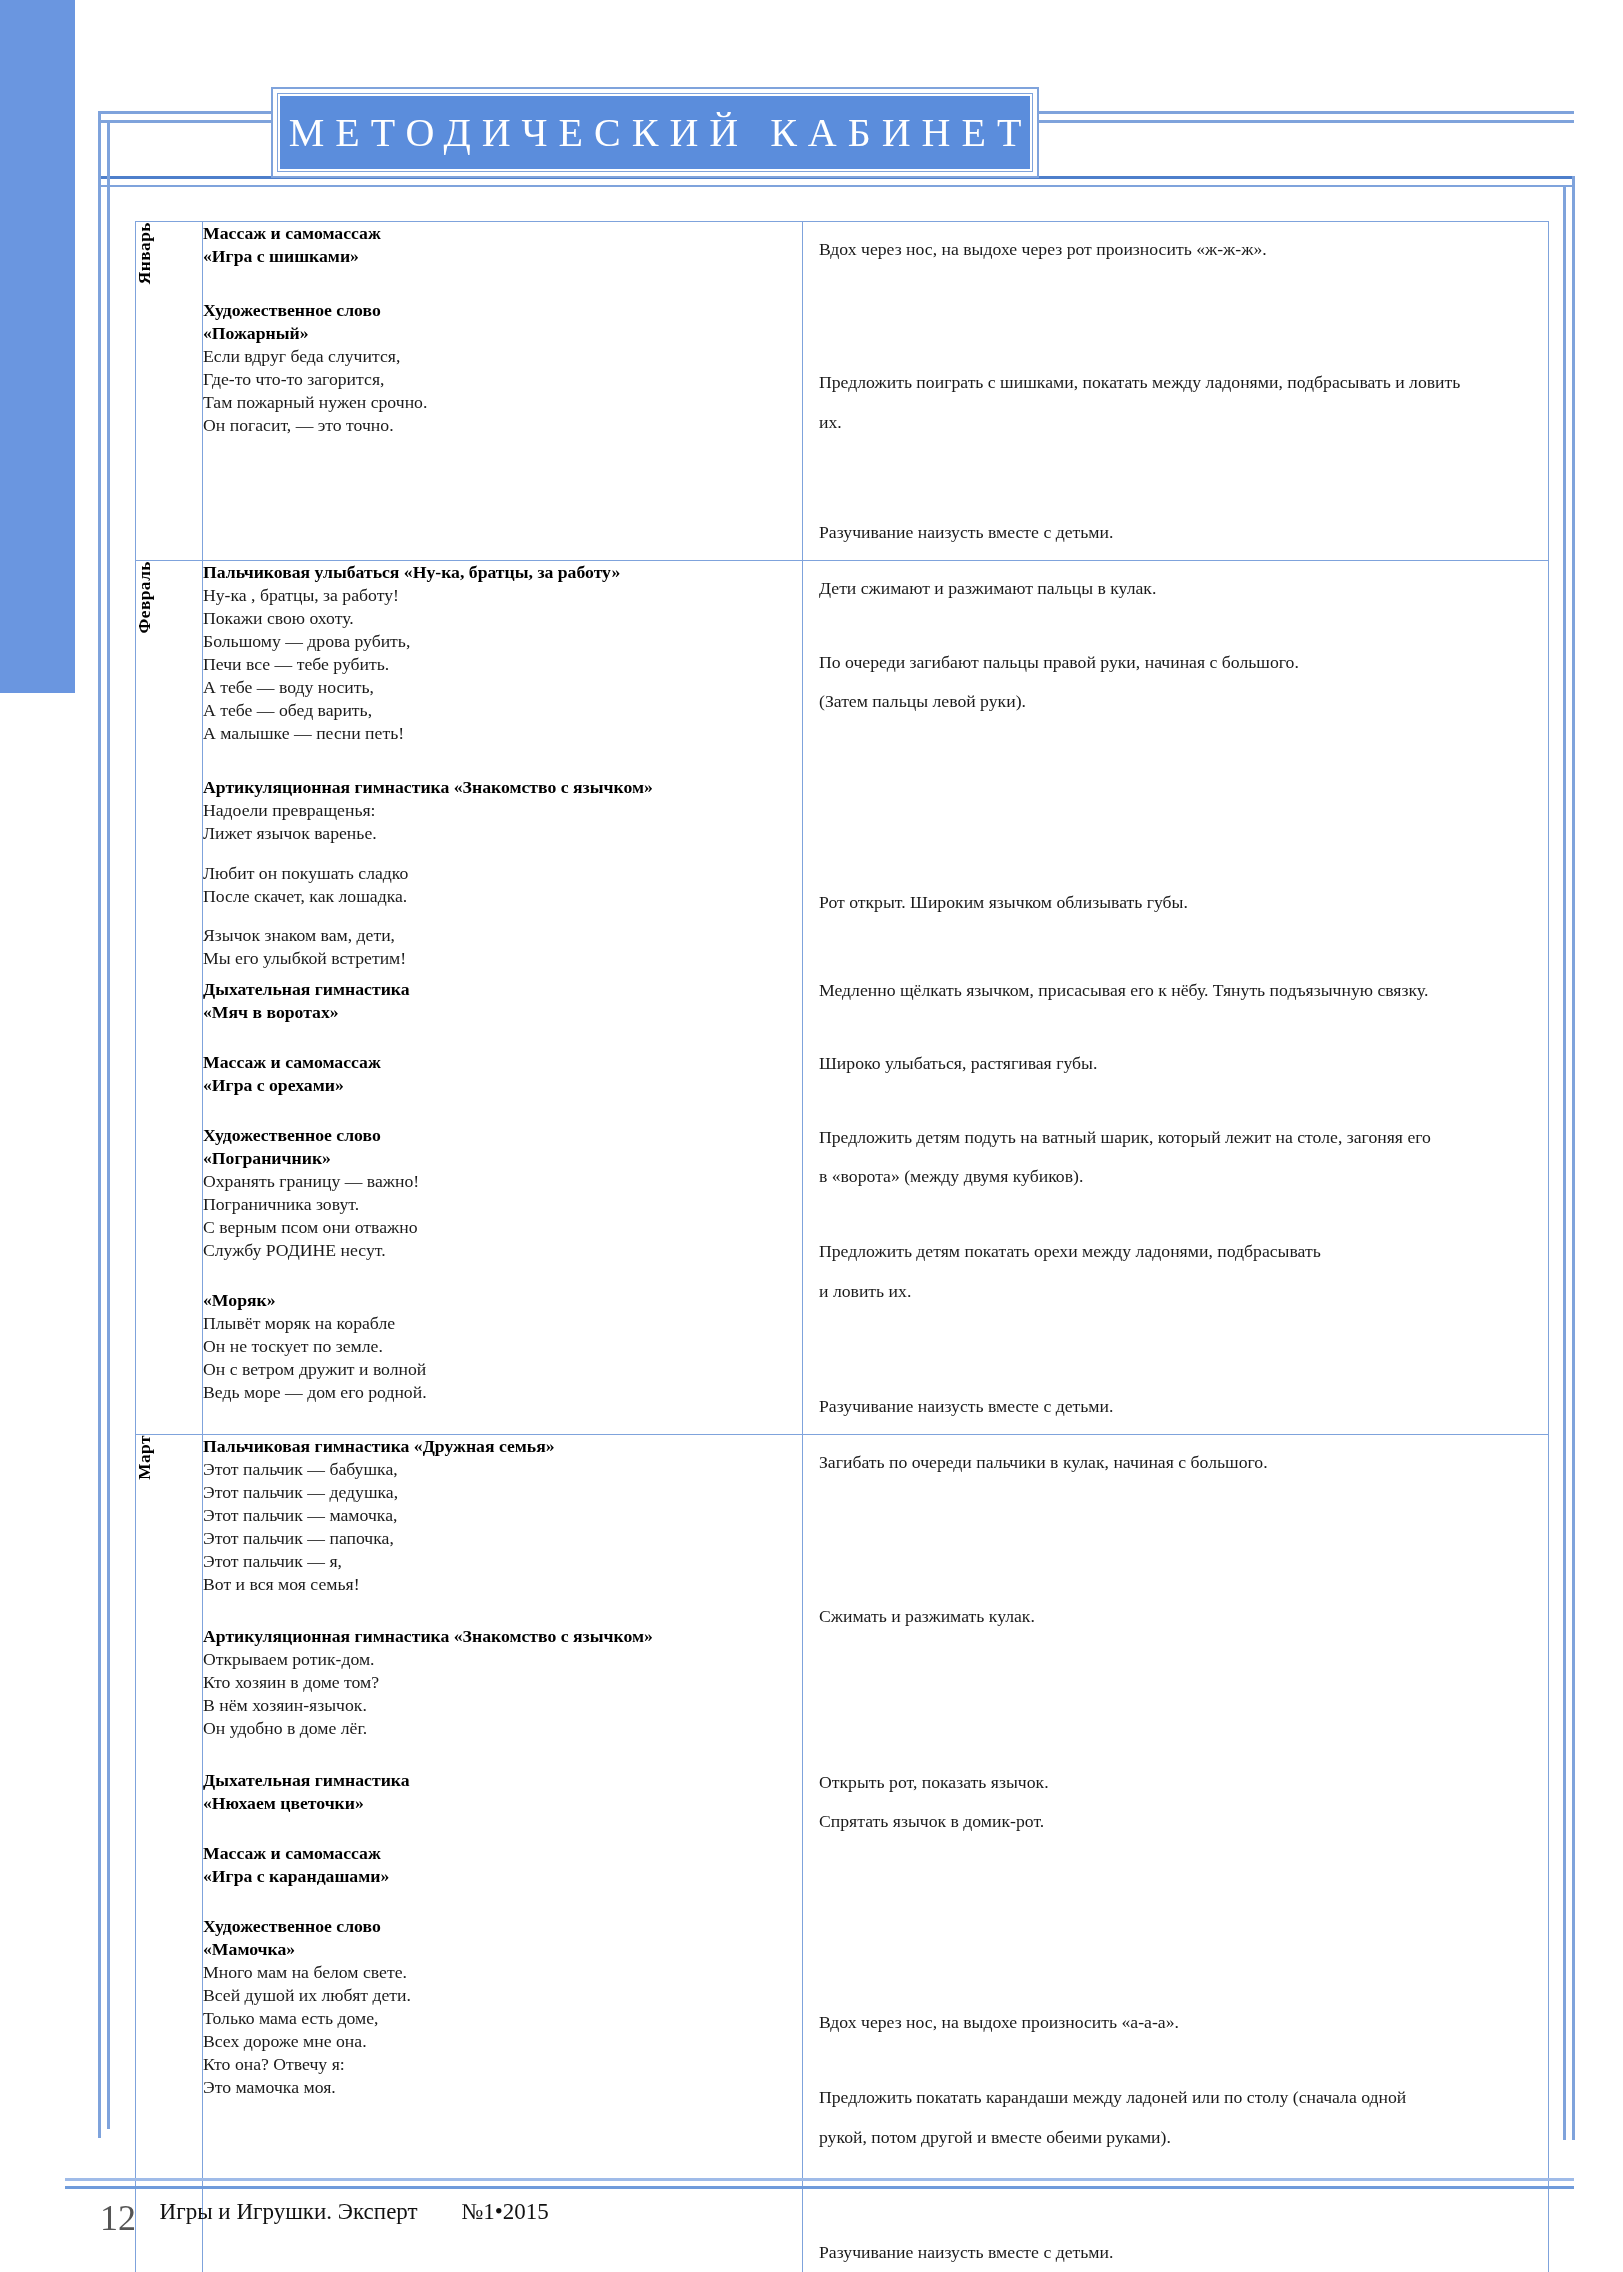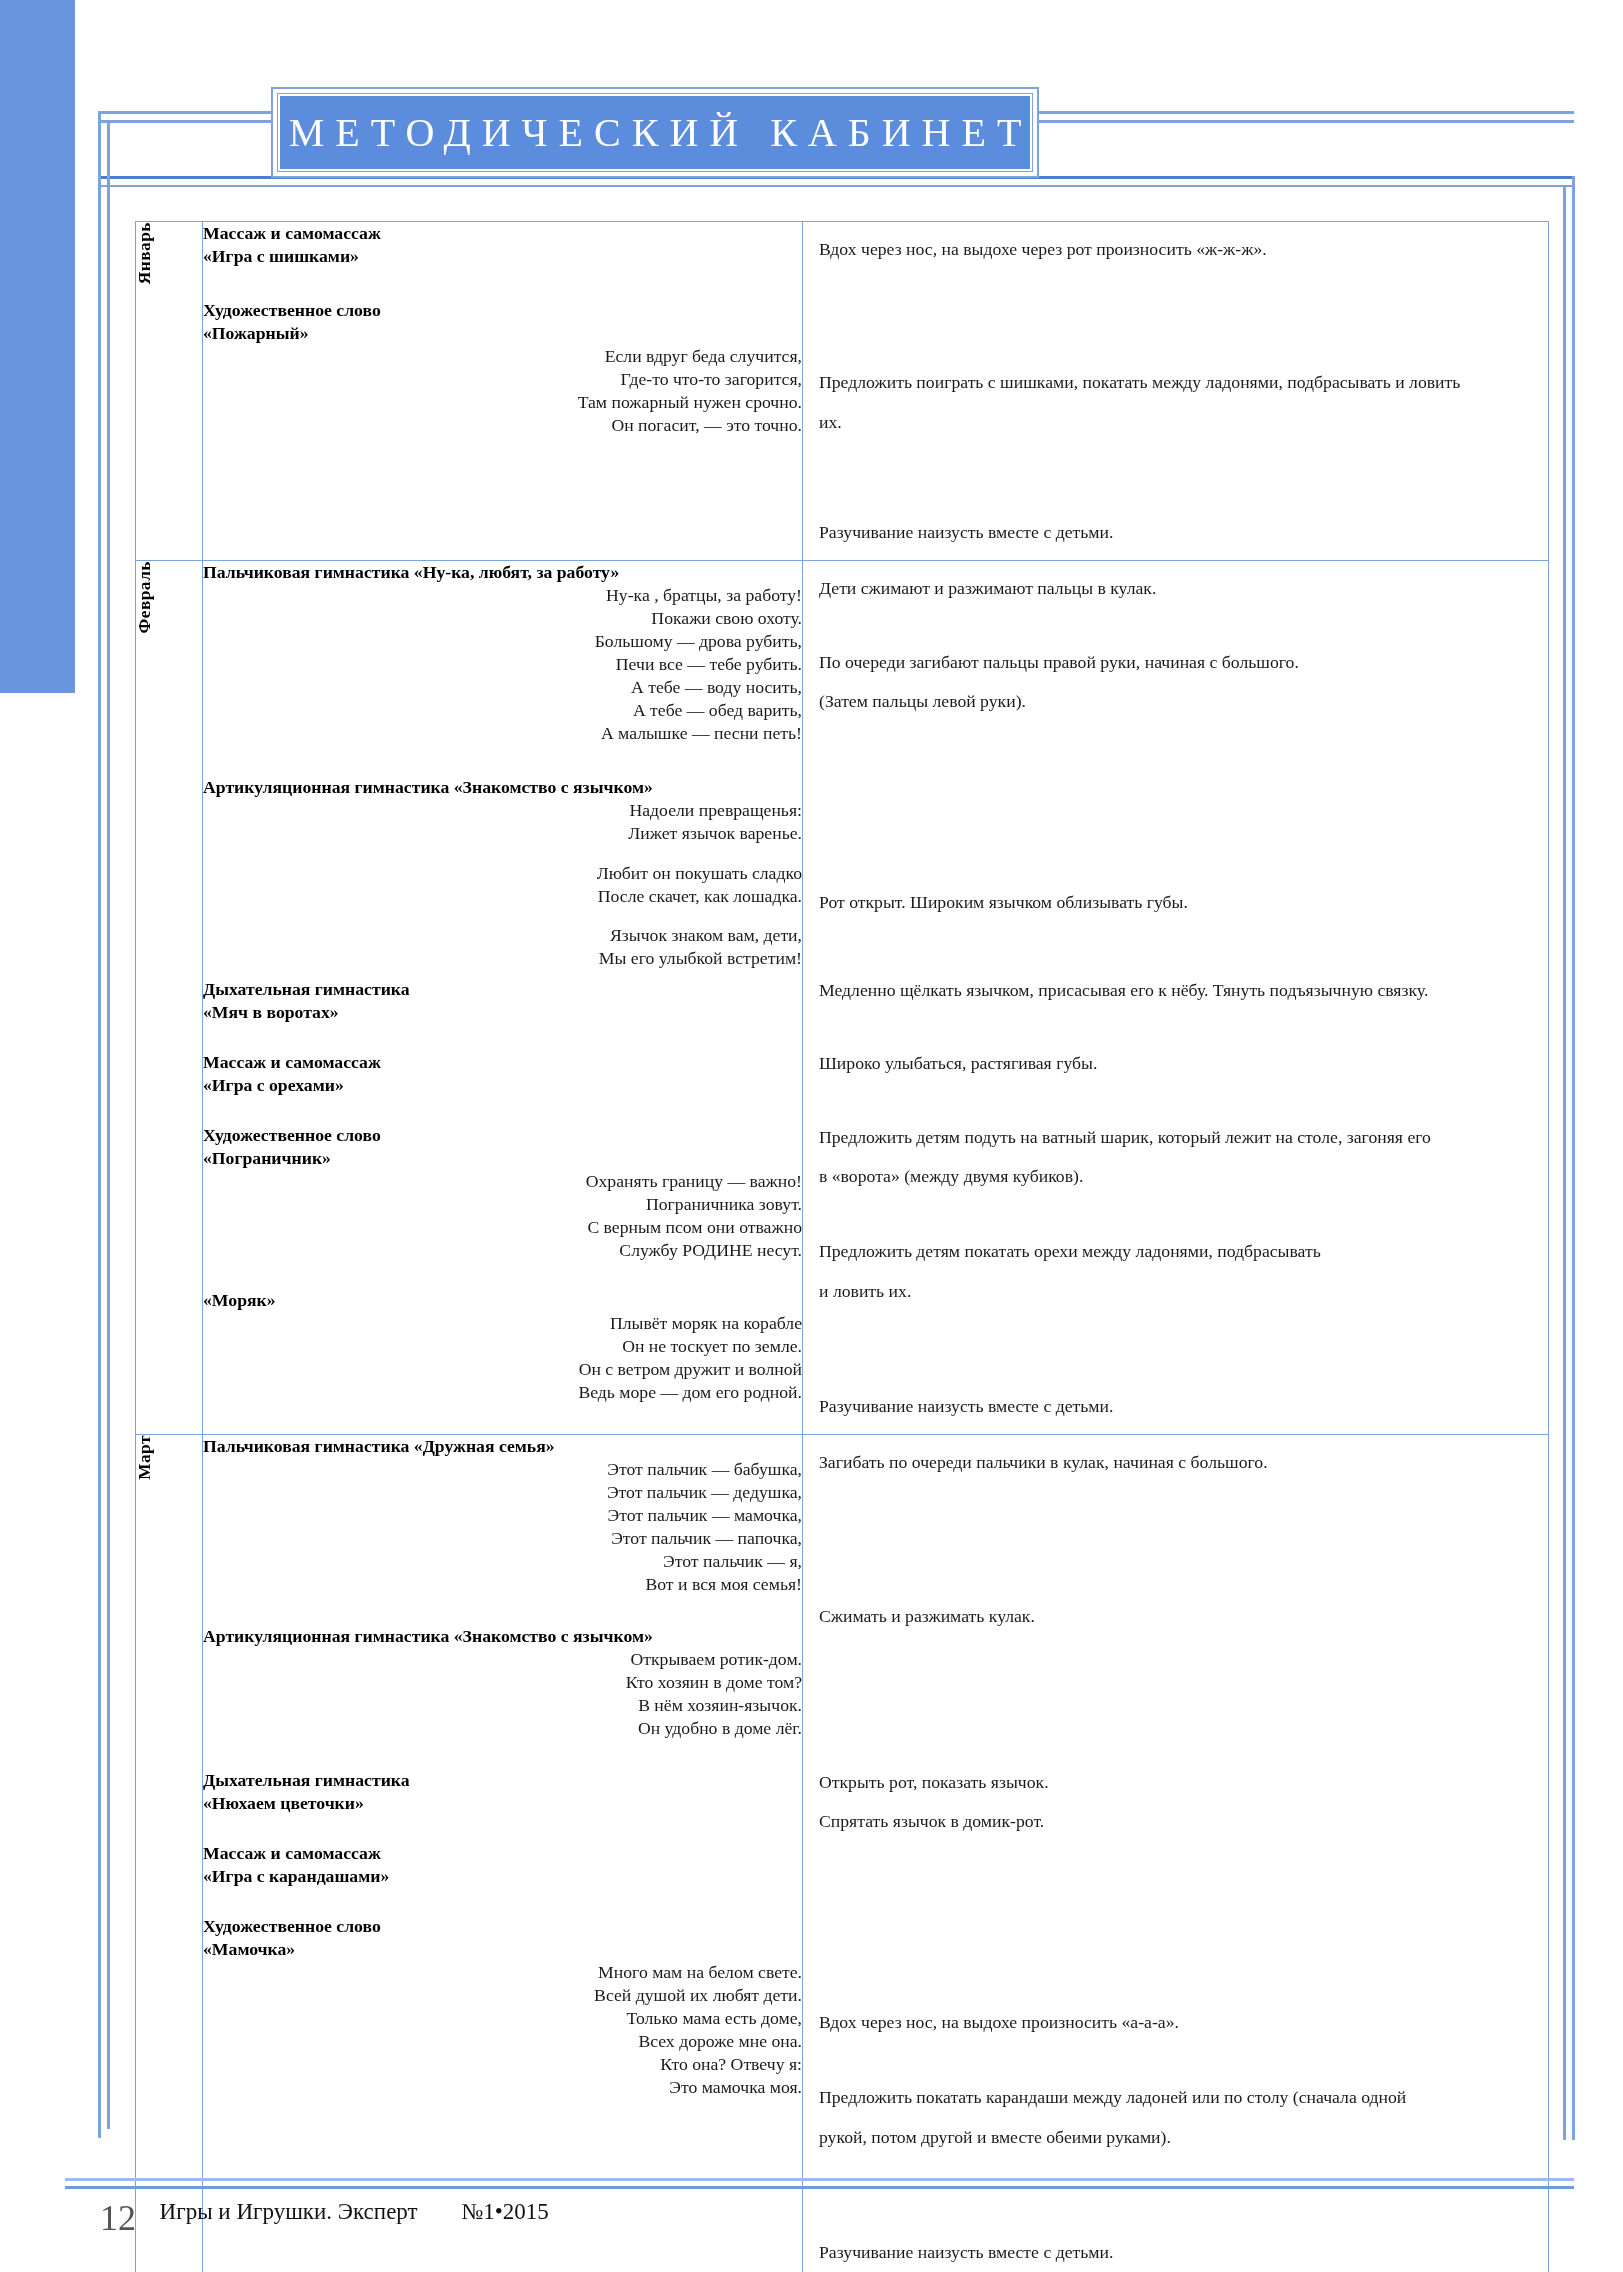--- a/index.html
+++ b/index.html
@@ -167,21 +167,20 @@
     line-height: 1.30;
     color: #000;
     margin: 0;
   }
   .ln {
     font-weight: normal;
     font-size: 17.7px;
     line-height: 1.30;
     color: #1a1a1a;
     margin: 0;
-    text-align: right;
   }
 
   .rnote {
     font-size: 17.7px;
     line-height: 1.32;
     color: #1a1a1a;
     margin: 16px;
   }
 
   
@@ -287,21 +286,21 @@
                 <div class="rnote">Разучивание наизусть вместе с детьми.</div>
               </div>
             </td>
           </tr>
           <tr>
             <td class="month-cell">
               <div class="month-rot">Февраль</div>
             </td>
             <td class="left-cell">
               <div class="blk">
-                <div class="hd">Пальчиковая гимнастика «Ну-ка, любят, за работу»</div>
+                <div class="hd">Пальчиковая улыбаться «Ну-ка, братцы, за работу»</div>
               </div>
               <div class="blk">
                 <div class="ln">Ну-ка , братцы, за работу!</div>
                 <div class="ln">Покажи свою охоту.</div>
                 <div class="ln">Большому — дрова рубить,</div>
                 <div class="ln">Печи все — тебе рубить.</div>
                 <div class="ln">А тебе — воду носить,</div>
                 <div class="ln">А тебе — обед варить,</div>
                 <div class="ln">А малышке — песни петь!</div>
               </div>

